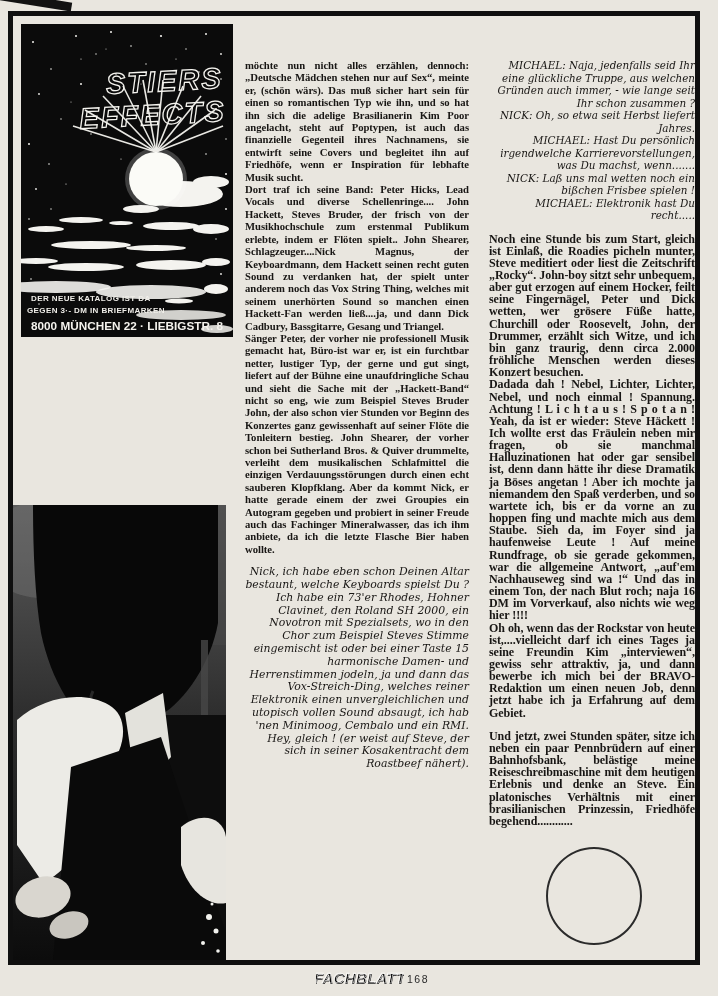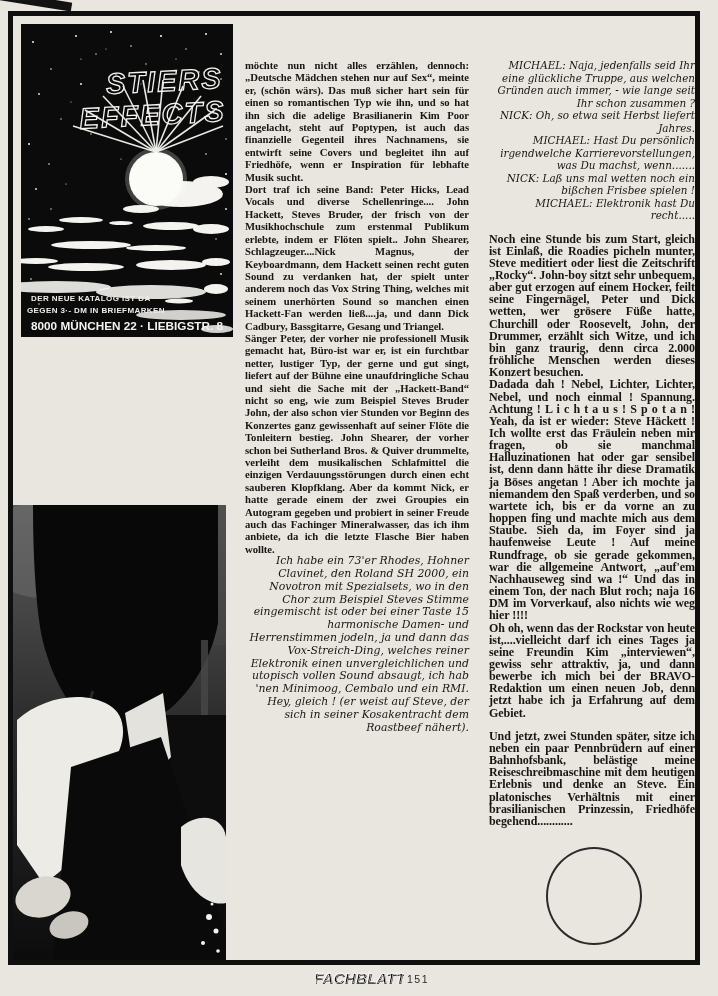--- a/index.html
+++ b/index.html
@@ -154,20 +154,21 @@
         <circle cx="190" cy="438" r="2"></circle>
       <circle cx="205" cy="446" r="1.8"></circle>
         <circle cx="199" cy="399" r="1.5"></circle>
     </g>
   </svg>
 
   <div class="col col-mid">
     <p class="para roman">möchte nun nicht alles erzählen, dennoch: „Deutsche Mädchen stehen nur auf Sex“, meinte er, (schön wärs). Das muß sicher hart sein für einen so romantischen Typ wie ihn, und so hat ihn sich die adelige Brasilianerin Kim Poor angelacht, steht auf Poptypen, ist auch das finanzielle Gegenteil ihres Nachnamens, sie entwirft seine Covers und begleitet ihn auf Friedhöfe, wenn er Inspiration für lebhafte Musik sucht.</p>
     <p class="para roman">Dort traf ich seine Band: Peter Hicks, Lead Vocals und diverse Schellenringe.... John Hackett, Steves Bruder, der frisch von der Musikhochschule zum erstenmal Publikum erlebte, indem er Flöten spielt.. John Shearer, Schlagzeuger....Nick Magnus, der Keyboardmann, dem Hackett seinen recht guten Sound zu verdanken hat, der spielt unter anderem noch das Vox String Thing, welches mit seinem unerhörten Sound so manchen einen Hackett-Fan werden ließ....ja, und dann Dick Cadbury, Bassgitarre, Gesang und Triangel.</p>
     <p class="para roman">Sänger Peter, der vorher nie professionell Musik gemacht hat, Büro-ist war er, ist ein furchtbar netter, lustiger Typ, der gerne und gut singt, liefert auf der Bühne eine unaufdringliche Schau und sieht die Sache mit der „Hackett-Band“ nicht so eng, wie zum Beispiel Steves Bruder John, der also schon vier Stunden vor Beginn des Konzertes ganz gewissenhaft auf seiner Flöte die Tonleitern bestieg. John Shearer, der vorher schon bei Sutherland Bros. &amp; Quiver drummelte, verleiht dem musikalischen Schlafmittel die einzigen Verdauungsstörungen durch einen echt sauberen Klopfklang. Aber da kommt Nick, er hatte gerade einem der zwei Groupies ein Autogram gegeben und probiert in seiner Freude auch das Fachinger Mineralwasser, das ich ihm anbiete, da ich die letzte Flasche Bier haben wollte.</p>
+    <p class="para ital gap">Nick, ich habe eben schon Deinen Altar bestaunt, welche Keyboards spielst Du ?</p>
     <p class="para ital">Ich habe ein 73'er Rhodes, Hohner Clavinet, den Roland SH 2000, ein Novotron mit Spezialsets, wo in den Chor zum Beispiel Steves Stimme eingemischt ist oder bei einer Taste 15 harmonische Damen- und Herrenstimmen jodeln, ja und dann das Vox-Streich-Ding, welches reiner Elektronik einen unvergleichlichen und utopisch vollen Sound absaugt, ich hab 'nen Minimoog, Cembalo und ein RMI.</p>
     <p class="para ital">Hey, gleich ! (er weist auf Steve, der sich in seiner Kosakentracht dem Roastbeef nähert).</p>
   </div>
 
   <div class="col col-right">
     <p class="para ital">MICHAEL: Naja, jedenfalls seid Ihr eine glückliche Truppe, aus welchen Gründen auch immer, - wie lange seit Ihr schon zusammen ?</p>
     <p class="para ital">NICK: Oh, so etwa seit Herbst liefert Jahres.</p>
     <p class="para ital">MICHAEL: Hast Du persönlich irgendwelche Karrierevorstellungen, was Du machst, wenn.......</p>
     <p class="para ital">NICK: Laß uns mal wetten noch ein bißchen Frisbee spielen !</p>
     <p class="para ital">MICHAEL: Elektronik hast Du recht.....</p>
@@ -176,15 +177,15 @@
     <p class="para roman">Oh oh, wenn das der Rockstar von heute ist,....vielleicht darf ich eines Tages ja seine Freundin Kim „interviewen“, gewiss sehr attraktiv, ja, und dann bewerbe ich mich bei der BRAVO-Redaktion um einen neuen Job, denn jetzt habe ich ja Erfahrung auf dem Gebiet.</p>
     <p class="para roman gap">Und jetzt, zwei Stunden später, sitze ich neben ein paar Pennbrüdern auf einer Bahnhofsbank, belästige meine Reiseschreibmaschine mit dem heutigen Erlebnis und denke an Steve. Ein platonisches Verhältnis mit einer brasilianischen Prinzessin, Friedhöfe begehend............</p>
   </div>
 
   <div class="stamp-circle"></div>
 
   <svg class="footer-logo" width="88" height="20" viewBox="0 0 88 20">
     <text class="logo-text" x="44" y="15" text-anchor="middle" fill="#0c0c0c">FACHBLATT</text>
     <text class="logo-text" x="43.4" y="14.4" text-anchor="middle" fill="none" stroke="#ffffff" stroke-width=".6" opacity=".9">FACHBLATT</text>
   </svg>
-  <div class="pagenum">151</div>
+  <div class="pagenum">168</div>
 
 </div>
 
 </body></html>

